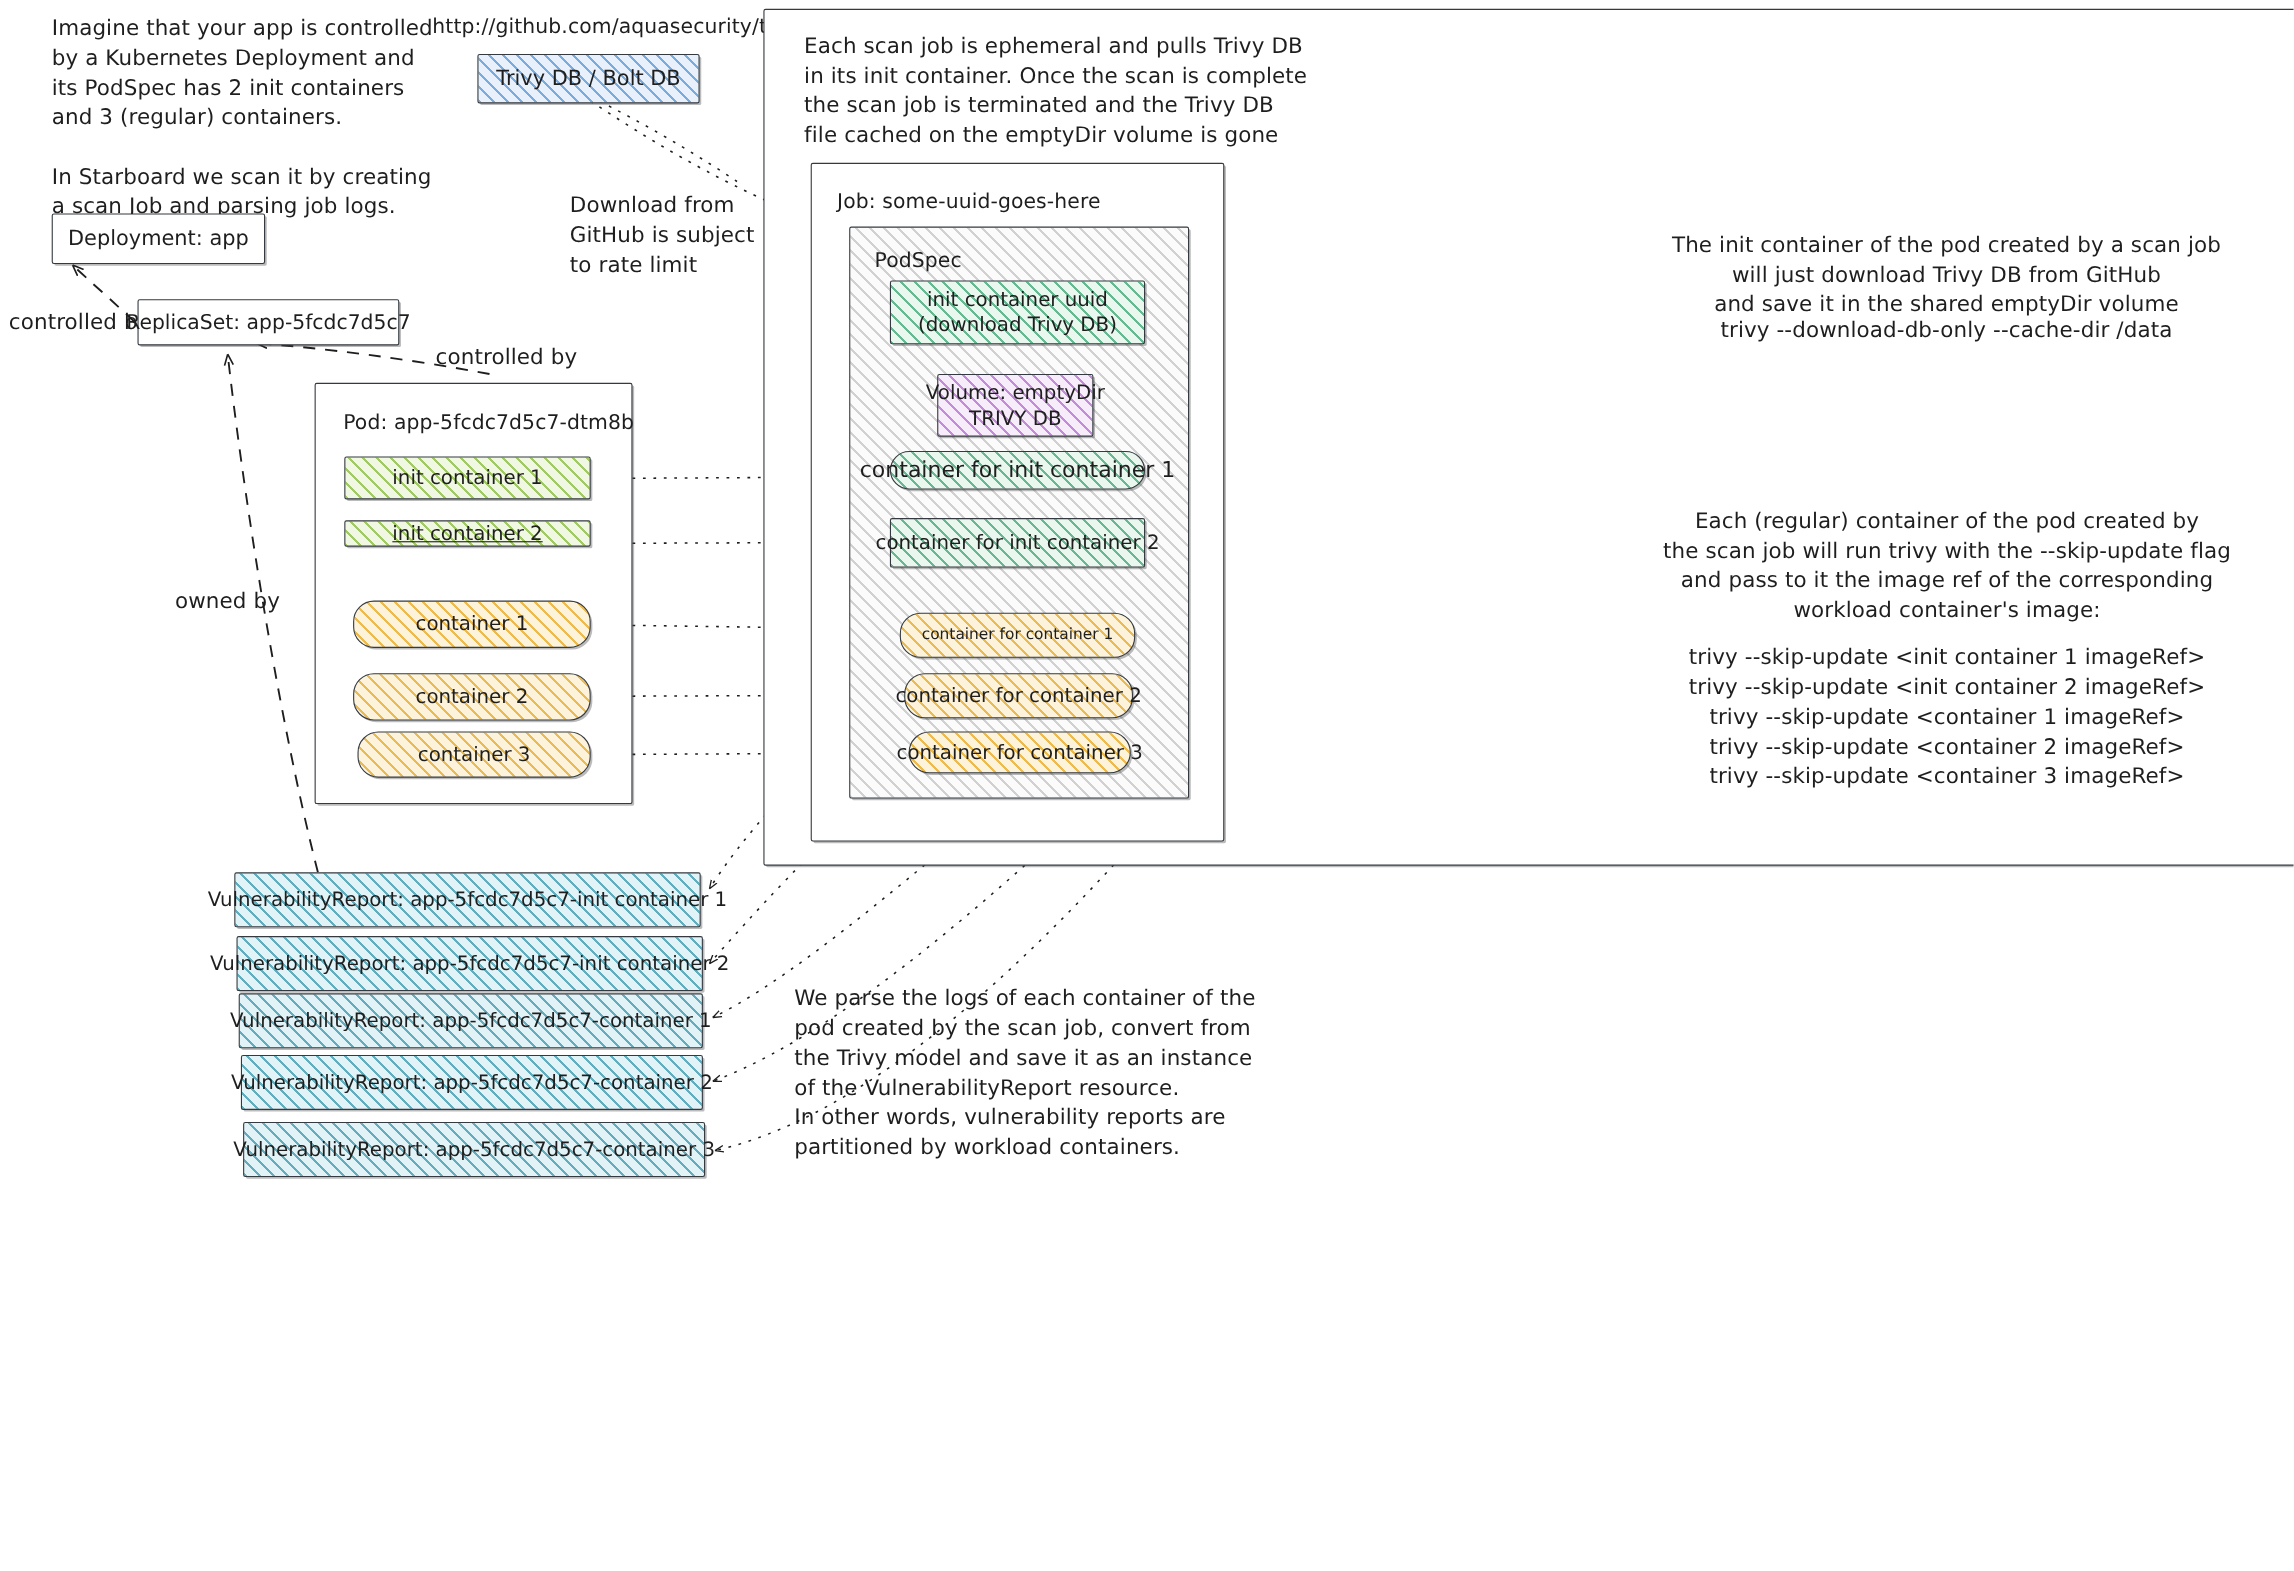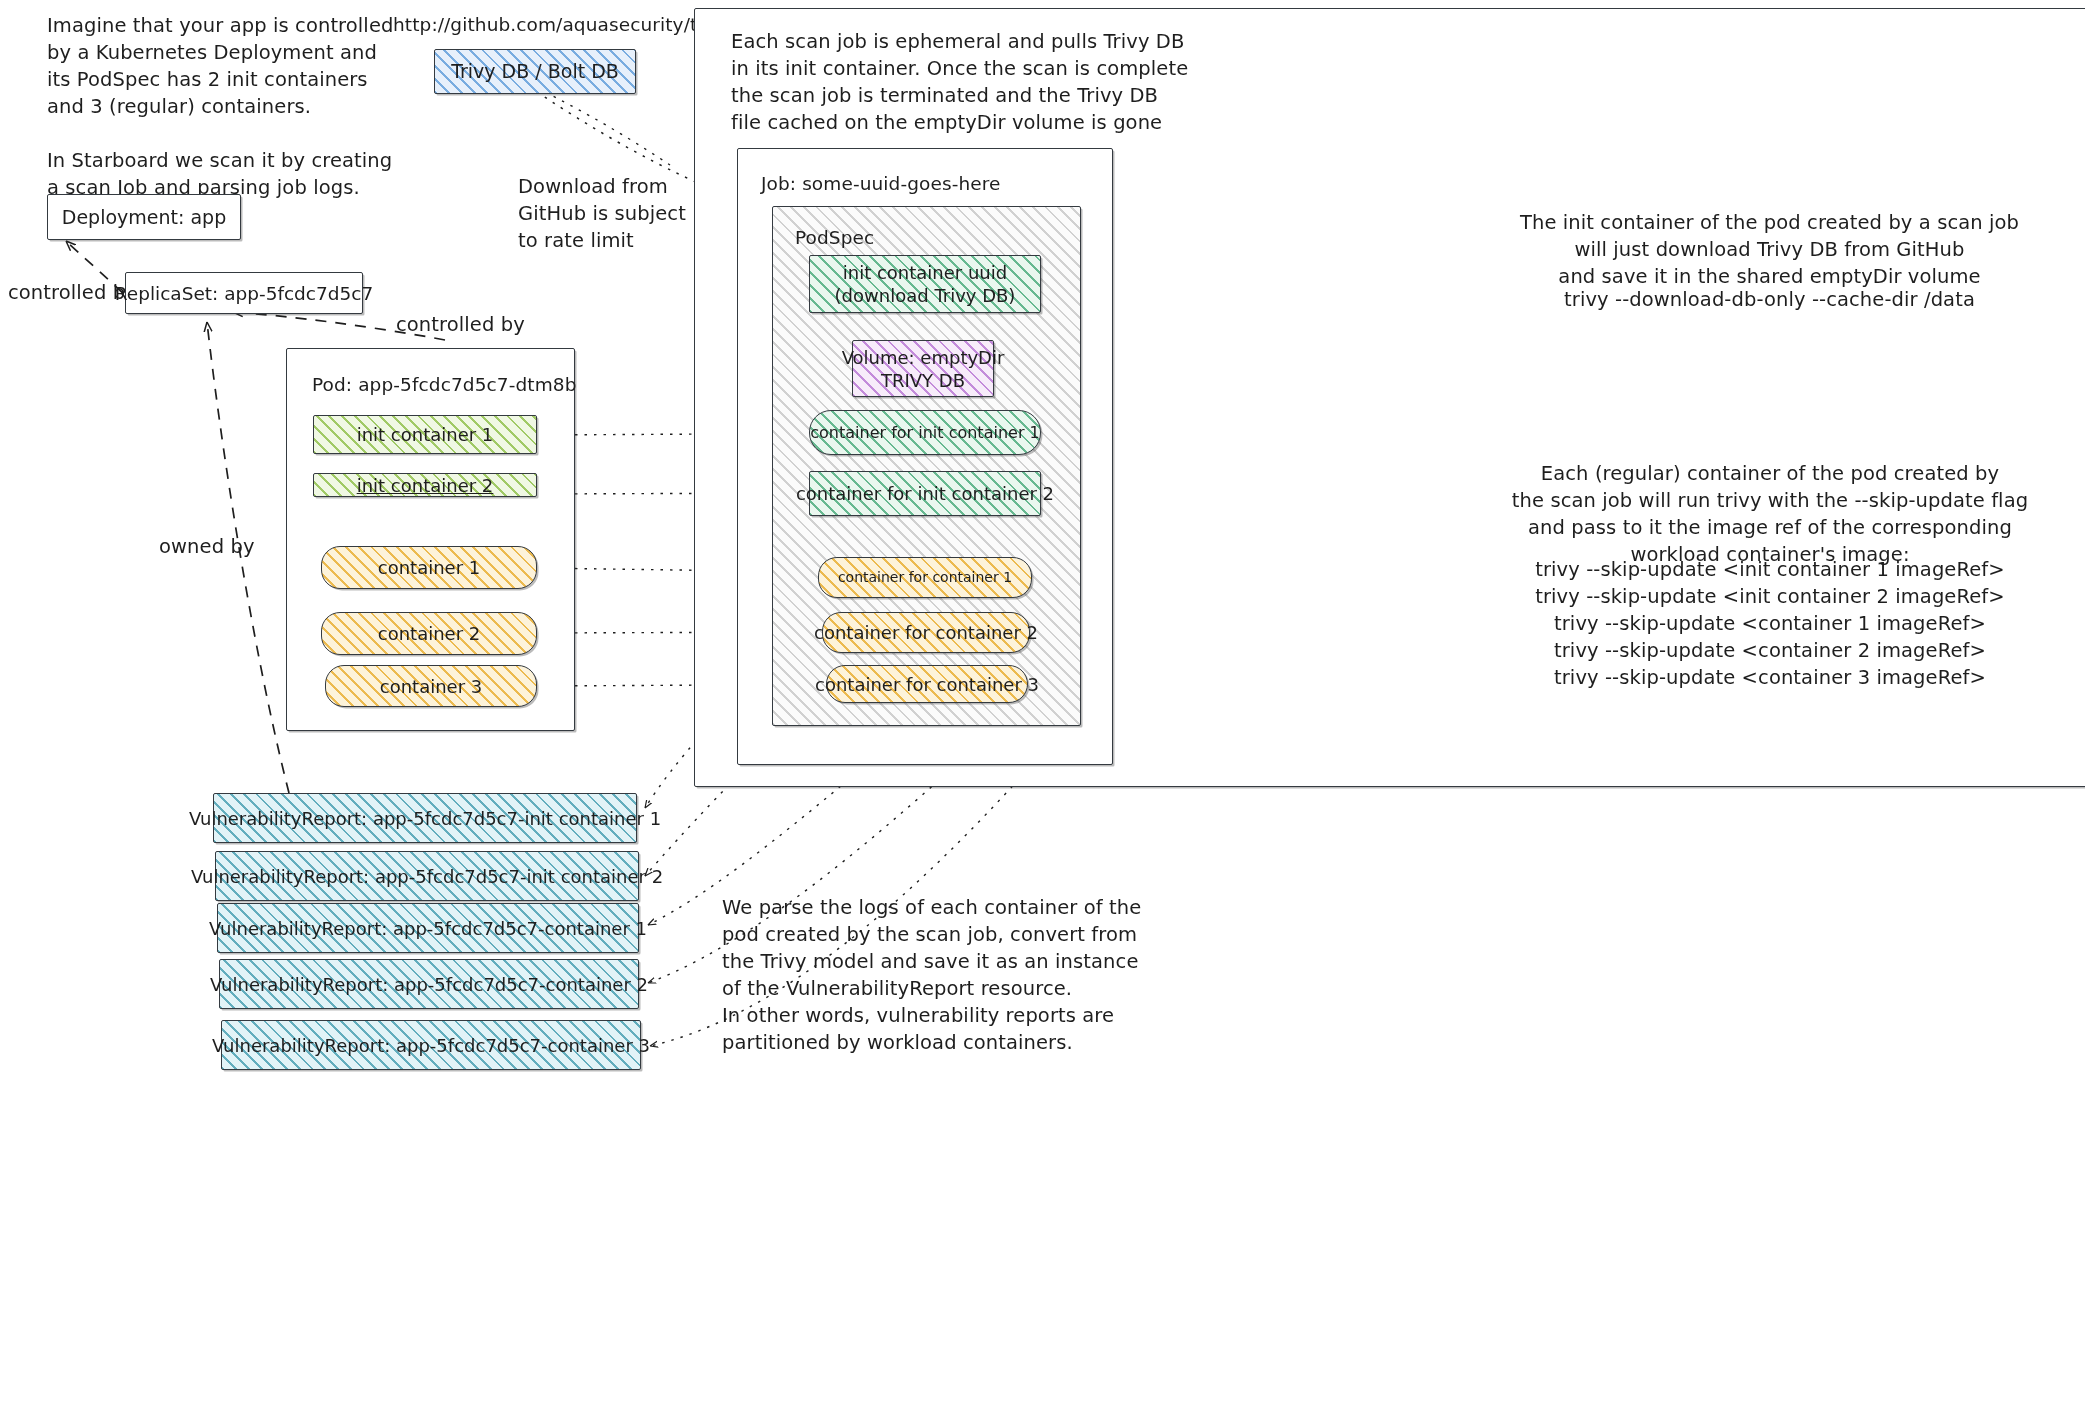--- a/index.html
+++ b/index.html
@@ -169,36 +169,36 @@
 
 <div class="box h-grey labeltop" style="left:772px;top:206px;width:309px;height:520px;"></div>
 <div class="note" style="left:795px;top:224px;font-size:18.5px;">PodSpec</div>
 
 <div class="box h-green" style="left:809px;top:255px;width:232px;height:58px;font-size:18px;line-height:23px;">init container uuid
 (download Trivy DB)</div>
 
 <div class="box h-purple" style="left:852px;top:340px;width:142px;height:57px;font-size:18px;line-height:23px;">Volume: emptyDir
 TRIVY DB</div>
 
-<div class="box h-green" style="left:809px;top:410px;width:232px;height:45px;font-size:16px;border-radius:22px;">container for init container 1</div>
+<div class="box h-green" style="left:809px;top:410px;width:232px;height:35px;font-size:20px;border-radius:22px;">container for init container 1</div>
 <div class="box h-green" style="left:809px;top:471px;width:232px;height:45px;font-size:18px;">container for init container 2</div>
 <div class="box h-yellow" style="left:818px;top:557px;width:214px;height:41px;font-size:14px;">container for container 1</div>
 <div class="box h-yellow" style="left:822px;top:612px;width:208px;height:41px;font-size:18px;">container for container 2</div>
 <div class="box h-yellow" style="left:826px;top:665px;width:202px;height:38px;font-size:18px;">container for container 3</div>
 
 <div class="note center" style="left:1496px;top:209px;width:547px;">The init container of the pod created by a scan job
 will just download Trivy DB from GitHub
 and save it in the shared emptyDir volume</div>
 <div class="note center" style="left:1496px;top:286px;width:547px;">trivy --download-db-only --cache-dir /data</div>
 
 <div class="note center" style="left:1490px;top:460px;width:560px;">Each (regular) container of the pod created by
 the scan job will run trivy with the --skip-update flag
 and pass to it the image ref of the corresponding
 workload container's image:</div>
-<div class="note center" style="left:1490px;top:556px;width:560px;">trivy --skip-update &lt;init container 1 imageRef&gt;
+<div class="note center" style="left:1490px;top:584px;width:560px;">trivy --skip-update &lt;init container 1 imageRef&gt;
 trivy --skip-update &lt;init container 2 imageRef&gt;
 trivy --skip-update &lt;container 1 imageRef&gt;
 trivy --skip-update &lt;container 2 imageRef&gt;
 trivy --skip-update &lt;container 3 imageRef&gt;</div>
 
 <div class="box h-cyan" style="left:213px;top:793px;width:424px;height:50px;font-size:18px;">VulnerabilityReport: app-5fcdc7d5c7-init container 1</div>
 <div class="box h-cyan" style="left:215px;top:851px;width:424px;height:50px;font-size:18px;">VulnerabilityReport: app-5fcdc7d5c7-init container 2</div>
 <div class="box h-cyan" style="left:217px;top:903px;width:422px;height:50px;font-size:18px;">VulnerabilityReport: app-5fcdc7d5c7-container 1</div>
 <div class="box h-cyan" style="left:219px;top:959px;width:420px;height:50px;font-size:18px;">VulnerabilityReport: app-5fcdc7d5c7-container 2</div>
 <div class="box h-cyan" style="left:221px;top:1020px;width:420px;height:50px;font-size:18px;">VulnerabilityReport: app-5fcdc7d5c7-container 3</div>

